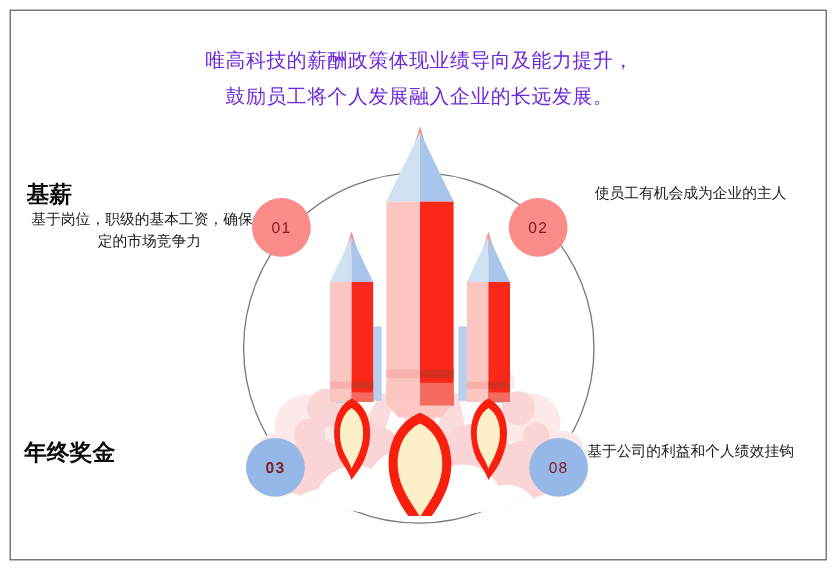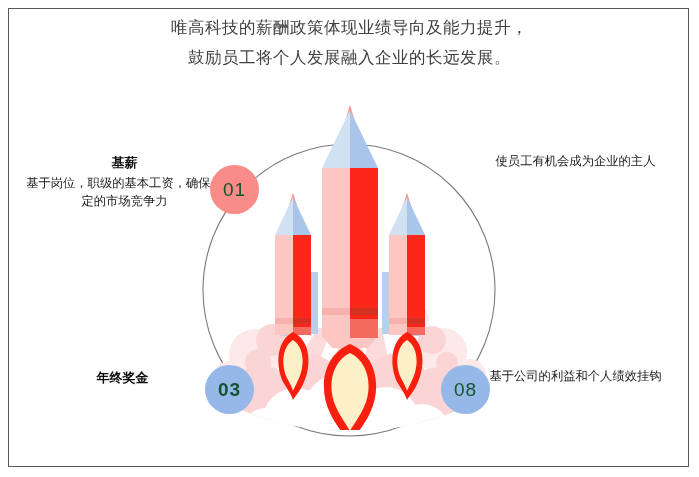--- a/index.html
+++ b/index.html
@@ -21,60 +21,60 @@
     position:absolute;
     left:8px;top:8px;
     width:681px;height:459px;
     border:1px solid #58595b;
     box-sizing:border-box;
     pointer-events:none;
   }
   
   #title{
     position:absolute;
-    left:0;top:12px;
+    left:0;top:36px;
     width:699px;
     text-align:center;
-    color:#404040;
+    color:#6d28d9;
     font-size:16.5px;
     line-height:30px;
     letter-spacing:.5px;
     white-space:pre-line;
   }
   
   #arc{
     position:absolute;
     left:199px;top:140px;
     width:300px;height:300px;
   }
   
   .badge{
     position:absolute;
     width:49px;height:49px;
     border-radius:50%;
     display:flex;align-items:center;justify-content:center;
-    color:#14532d;
-    font-size:19px;
+    color:#7f1d1d;
+    font-size:13px;
     letter-spacing:1px;
     z-index:6;
   }
   .badge.pink{background:#f98b88;}
   .badge.blue{background:#96b8e8;}
   #badge-01{left:210px;top:165px;}
   #badge-02{left:424px;top:165px;}
   #badge-03{left:205px;top:365px;font-weight:bold;}
   #badge-04{left:441px;top:365px;}
 
   
   .block{position:absolute;width:205px;}
   .block .head{
     font-weight:bold;
-    font-size:13px;
+    font-size:19px;
     color:#0c0c0c;
-    text-align:center;
+    text-align:left;
     line-height:20px;
     margin-bottom:2px;
   }
   .block .desc{
     font-size:12.3px;
     color:#1a1a1a;
     text-align:center;
     line-height:17.5px;
   }
   #block-tl{left:22px;top:153px;}
@@ -220,20 +220,21 @@
 
       <path d="M175,232 C192,240 194,264 186,282 C182,292 177,296 175,300 C173,294 170,290 165,282 C157,264 159,240 175,232 Z" fill="#f91f0f"></path>
       <path d="M175,240 C186,247 187,265 181,278 C178,285 176,288 175,291 C174,287 172,284 169,278 C163,265 164,247 175,240 Z" fill="#fdf0c8"></path>
 
       <path d="M118,244 C145,255 150,288 138,313 C131,328 122,336 118,344 C114,336 105,328 98,313 C86,288 91,255 118,244 Z" fill="#f91f0f"></path>
       <path d="M118,253 C137,262 141,288 132,307 C127,318 121,325 118,331 C115,325 109,318 104,307 C95,288 99,262 118,253 Z" fill="#fdf0c8"></path>
     </g>
   </svg>
 
   <div class="badge pink" id="badge-01">01</div>
+  <div class="badge pink" id="badge-02">02</div>
   <div class="badge blue" id="badge-03">03</div>
   <div class="badge blue" id="badge-04">08</div>
 
   <div class="block" id="block-tl">
     <div class="head">基薪</div>
     <div class="desc">基于岗位，职级的基本工资，确保一定的市场竞争力</div>
   </div>
 
   <div class="block" id="block-tr">
     <div class="desc">使员工有机会成为企业的主人</div>

